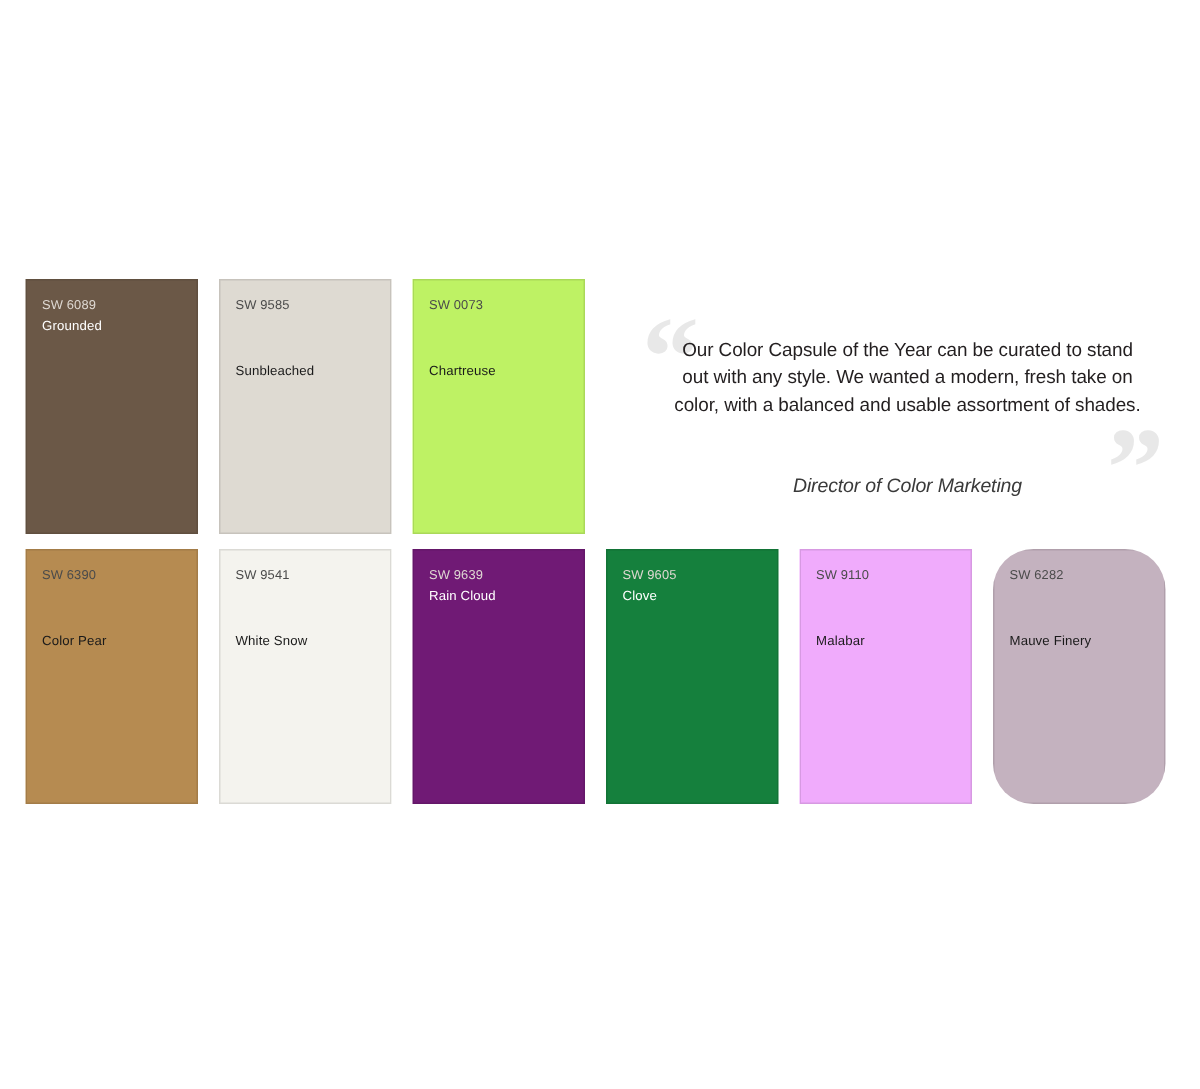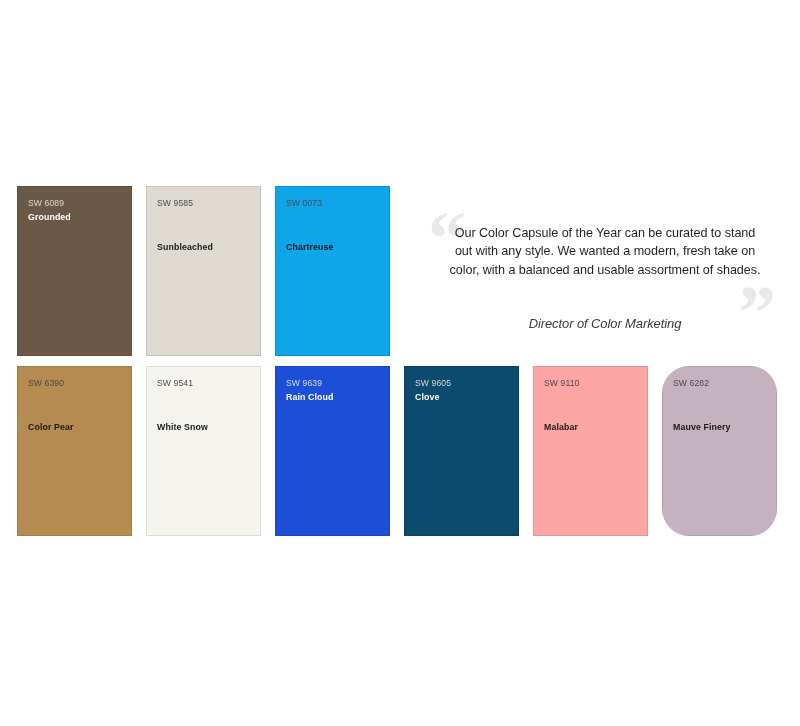--- a/index.html
+++ b/index.html
@@ -54,21 +54,21 @@
     font-size: 8.6px;
     line-height: 12px;
     letter-spacing: 0.1px;
     font-weight: 400;
     margin: 0 0 2px 0;
   }
   .swatch-name {
     font-size: 8.8px;
     line-height: 12px;
     letter-spacing: 0.1px;
-    font-weight: 700;
+    font-weight: 400;
     margin: 0;
   }
 
   
   .txt-light .swatch-code { color: #ded8d2; }
   .txt-light .swatch-name { color: #ffffff; }
   
   .txt-dark .swatch-code { color: #4b4b4b; }
   .txt-dark .swatch-name { color: #1a1a1a; margin-top: 32px; }
 
@@ -136,43 +136,43 @@
 
   <div class="swatch-row" id="row-top">
       <div class="swatch txt-light" style="background: rgb(107, 88, 71);">
         <div class="swatch-code">SW 6089</div>
         <div class="swatch-name">Grounded</div>
       </div>
       <div class="swatch txt-dark" style="background: rgb(222, 218, 210);">
         <div class="swatch-code">SW 9585</div>
         <div class="swatch-name">Sunbleached</div>
       </div>
-      <div class="swatch txt-dark" style="background: #0ea5e9;">
+      <div class="swatch txt-dark" style="background: #bef264;">
         <div class="swatch-code">SW 0073</div>
         <div class="swatch-name">Chartreuse</div>
       </div>
     </div>
   <div class="swatch-row" id="row-bottom">
       <div class="swatch txt-dark" style="background: rgb(182, 139, 81);">
         <div class="swatch-code">SW 6390</div>
         <div class="swatch-name">Color Pear</div>
       </div>
       <div class="swatch txt-dark" style="background: rgb(244, 243, 238);">
         <div class="swatch-code">SW 9541</div>
         <div class="swatch-name">White Snow</div>
       </div>
-      <div class="swatch txt-light" style="background: #1d4ed8;">
+      <div class="swatch txt-light" style="background: #701a75;">
         <div class="swatch-code">SW 9639</div>
         <div class="swatch-name">Rain Cloud</div>
       </div>
-      <div class="swatch txt-light" style="background: #0c4a6e;">
+      <div class="swatch txt-light" style="background: #15803d;">
         <div class="swatch-code">SW 9605</div>
         <div class="swatch-name">Clove</div>
       </div>
-      <div class="swatch txt-dark" style="background: #fca5a5;">
+      <div class="swatch txt-dark" style="background: #f0abfc;">
         <div class="swatch-code">SW 9110</div>
         <div class="swatch-name">Malabar</div>
       </div>
       <div class="swatch txt-dark" style="background: rgb(196, 178, 191); border-radius: 27px;">
         <div class="swatch-code">SW 6282</div>
         <div class="swatch-name">Mauve Finery</div>
       </div>
     </div>
 
   <div id="quote-block">

